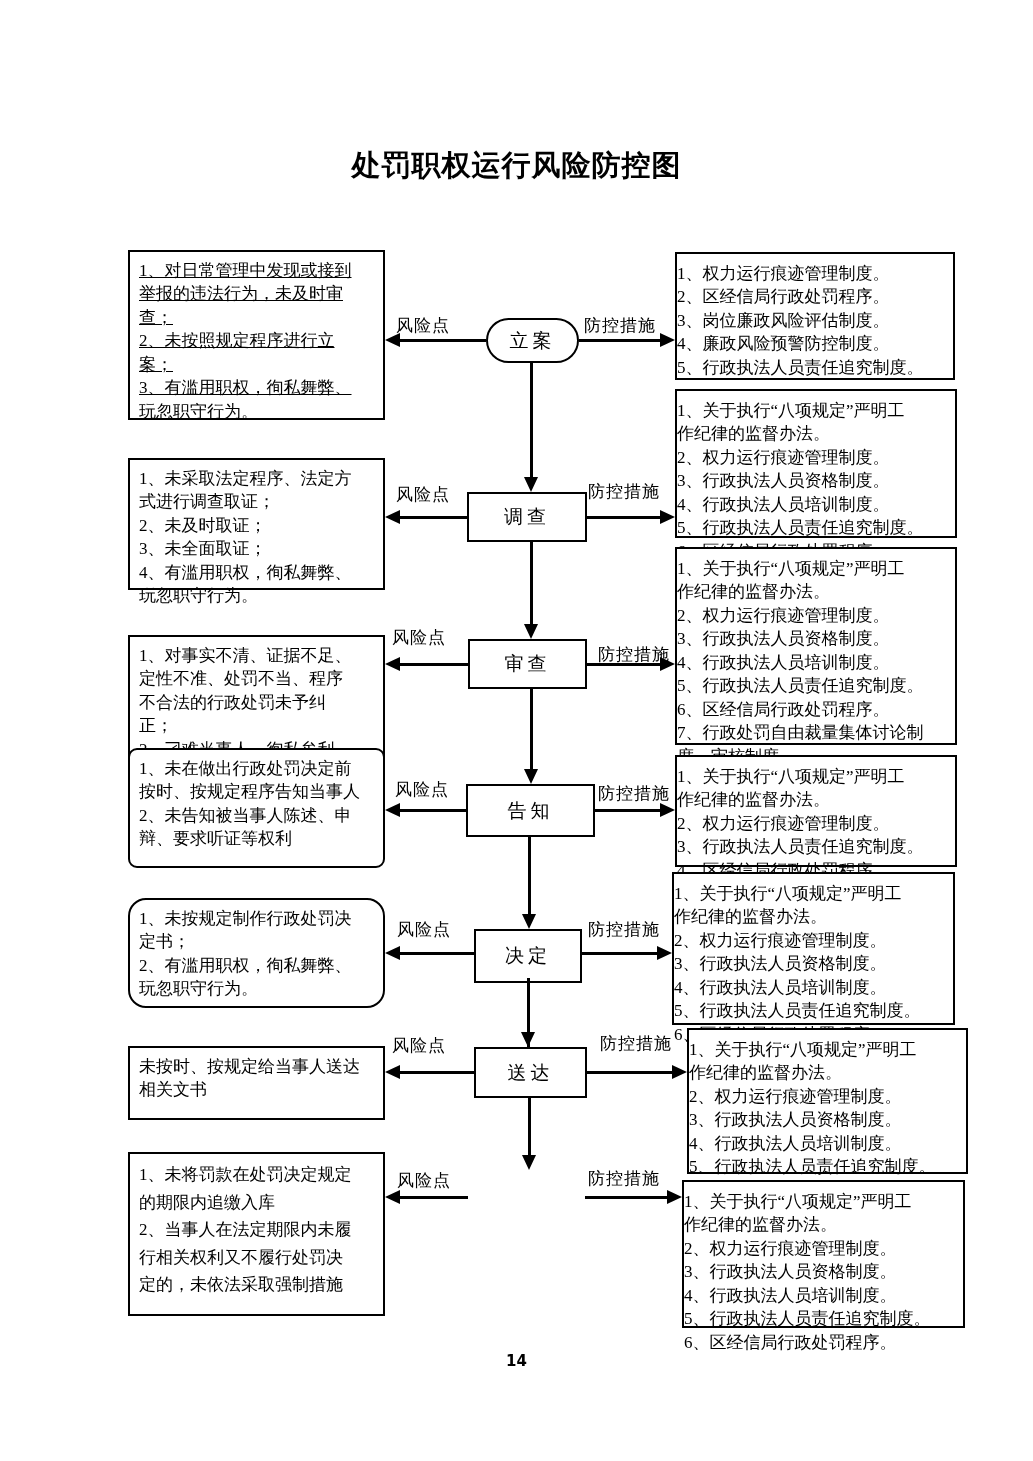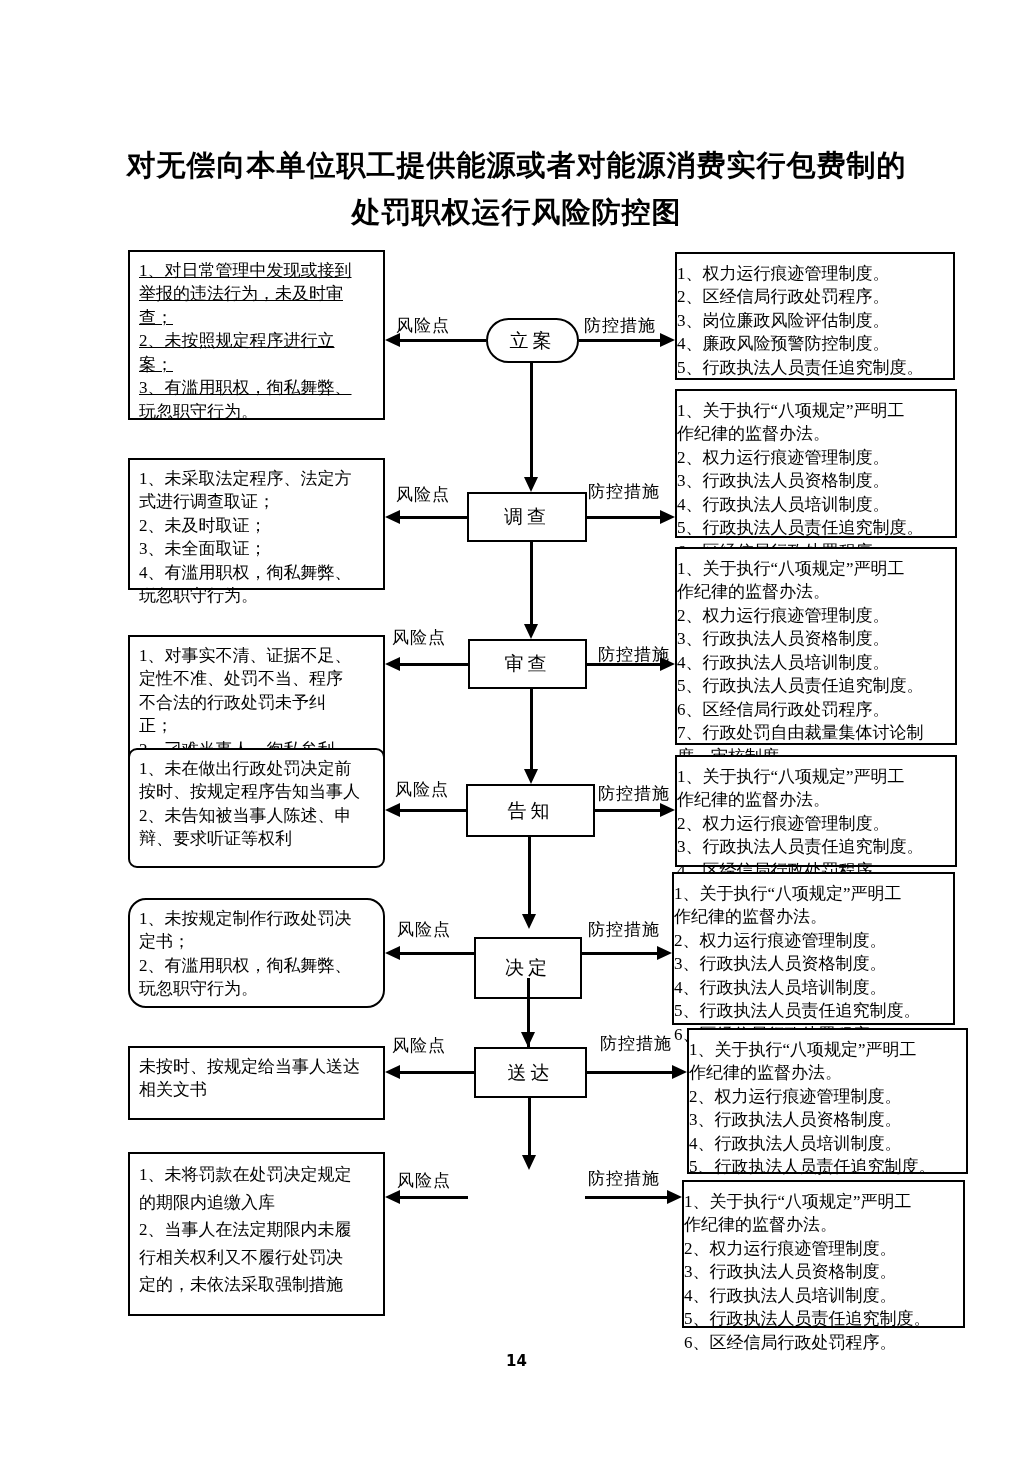--- a/index.html
+++ b/index.html
@@ -26,21 +26,20 @@
   .page-num{position:absolute;top:1352px;left:0;width:1033px;text-align:center;
             font-family:"DejaVu Sans","Liberation Sans",sans-serif;
             font-weight:bold;font-size:15px;}
 </style>
 </head>
 <body>
 
 <div id="page">
 
   <div class="title">
-    <div>对无偿向本单位职工提供能源或者对能源消费实行包费制的</div>
     <div>处罚职权运行风险防控图</div>
   </div>
 
   <div class="risk-box" style="left:128px;top:250px;width:257px;height:170px;text-decoration:underline;">1、对日常管理中发现或接到
 举报的违法行为，未及时审
 查；
 2、未按照规定程序进行立
 案；
 3、有滥用职权，徇私舞弊、
 玩忽职守行为。</div>
@@ -123,21 +122,21 @@
   <div class="ah ah-left" style="left:385px;top:803px;"></div>
   <div class="hline" style="left:595px;top:809px;width:67px;"></div>
   <div class="ah ah-right" style="left:660px;top:803px;"></div>
   <div class="vline" style="left:528px;top:837px;height:78px;"></div>
   <div class="ah ah-down" style="left:522px;top:914px;"></div>
 
   <div class="risk-box" style="left:128px;top:898px;width:257px;height:110px;border-radius:18px;">1、未按规定制作行政处罚决
 定书；
 2、有滥用职权，徇私舞弊、
 玩忽职守行为。</div>
-  <div class="node" style="left:474px;top:929px;width:108px;height:62px;margin-top:8px;">决定</div>
+  <div class="node" style="left:474px;top:929px;width:108px;height:54px;">决定</div>
   <div class="measures-box" style="left:672px;top:872px;width:283px;height:153px;">1、关于执行“八项规定”严明工
 作纪律的监督办法。
 2、权力运行痕迹管理制度。
 3、行政执法人员资格制度。
 4、行政执法人员培训制度。
 5、行政执法人员责任追究制度。
 6、区经信局行政处罚程序。</div>
   <div class="flow-label" style="left:397px;top:918px;">风险点</div>
   <div class="flow-label" style="left:588px;top:918px;">防控措施</div>
   <div class="hline" style="left:398px;top:952px;width:76px;"></div>

